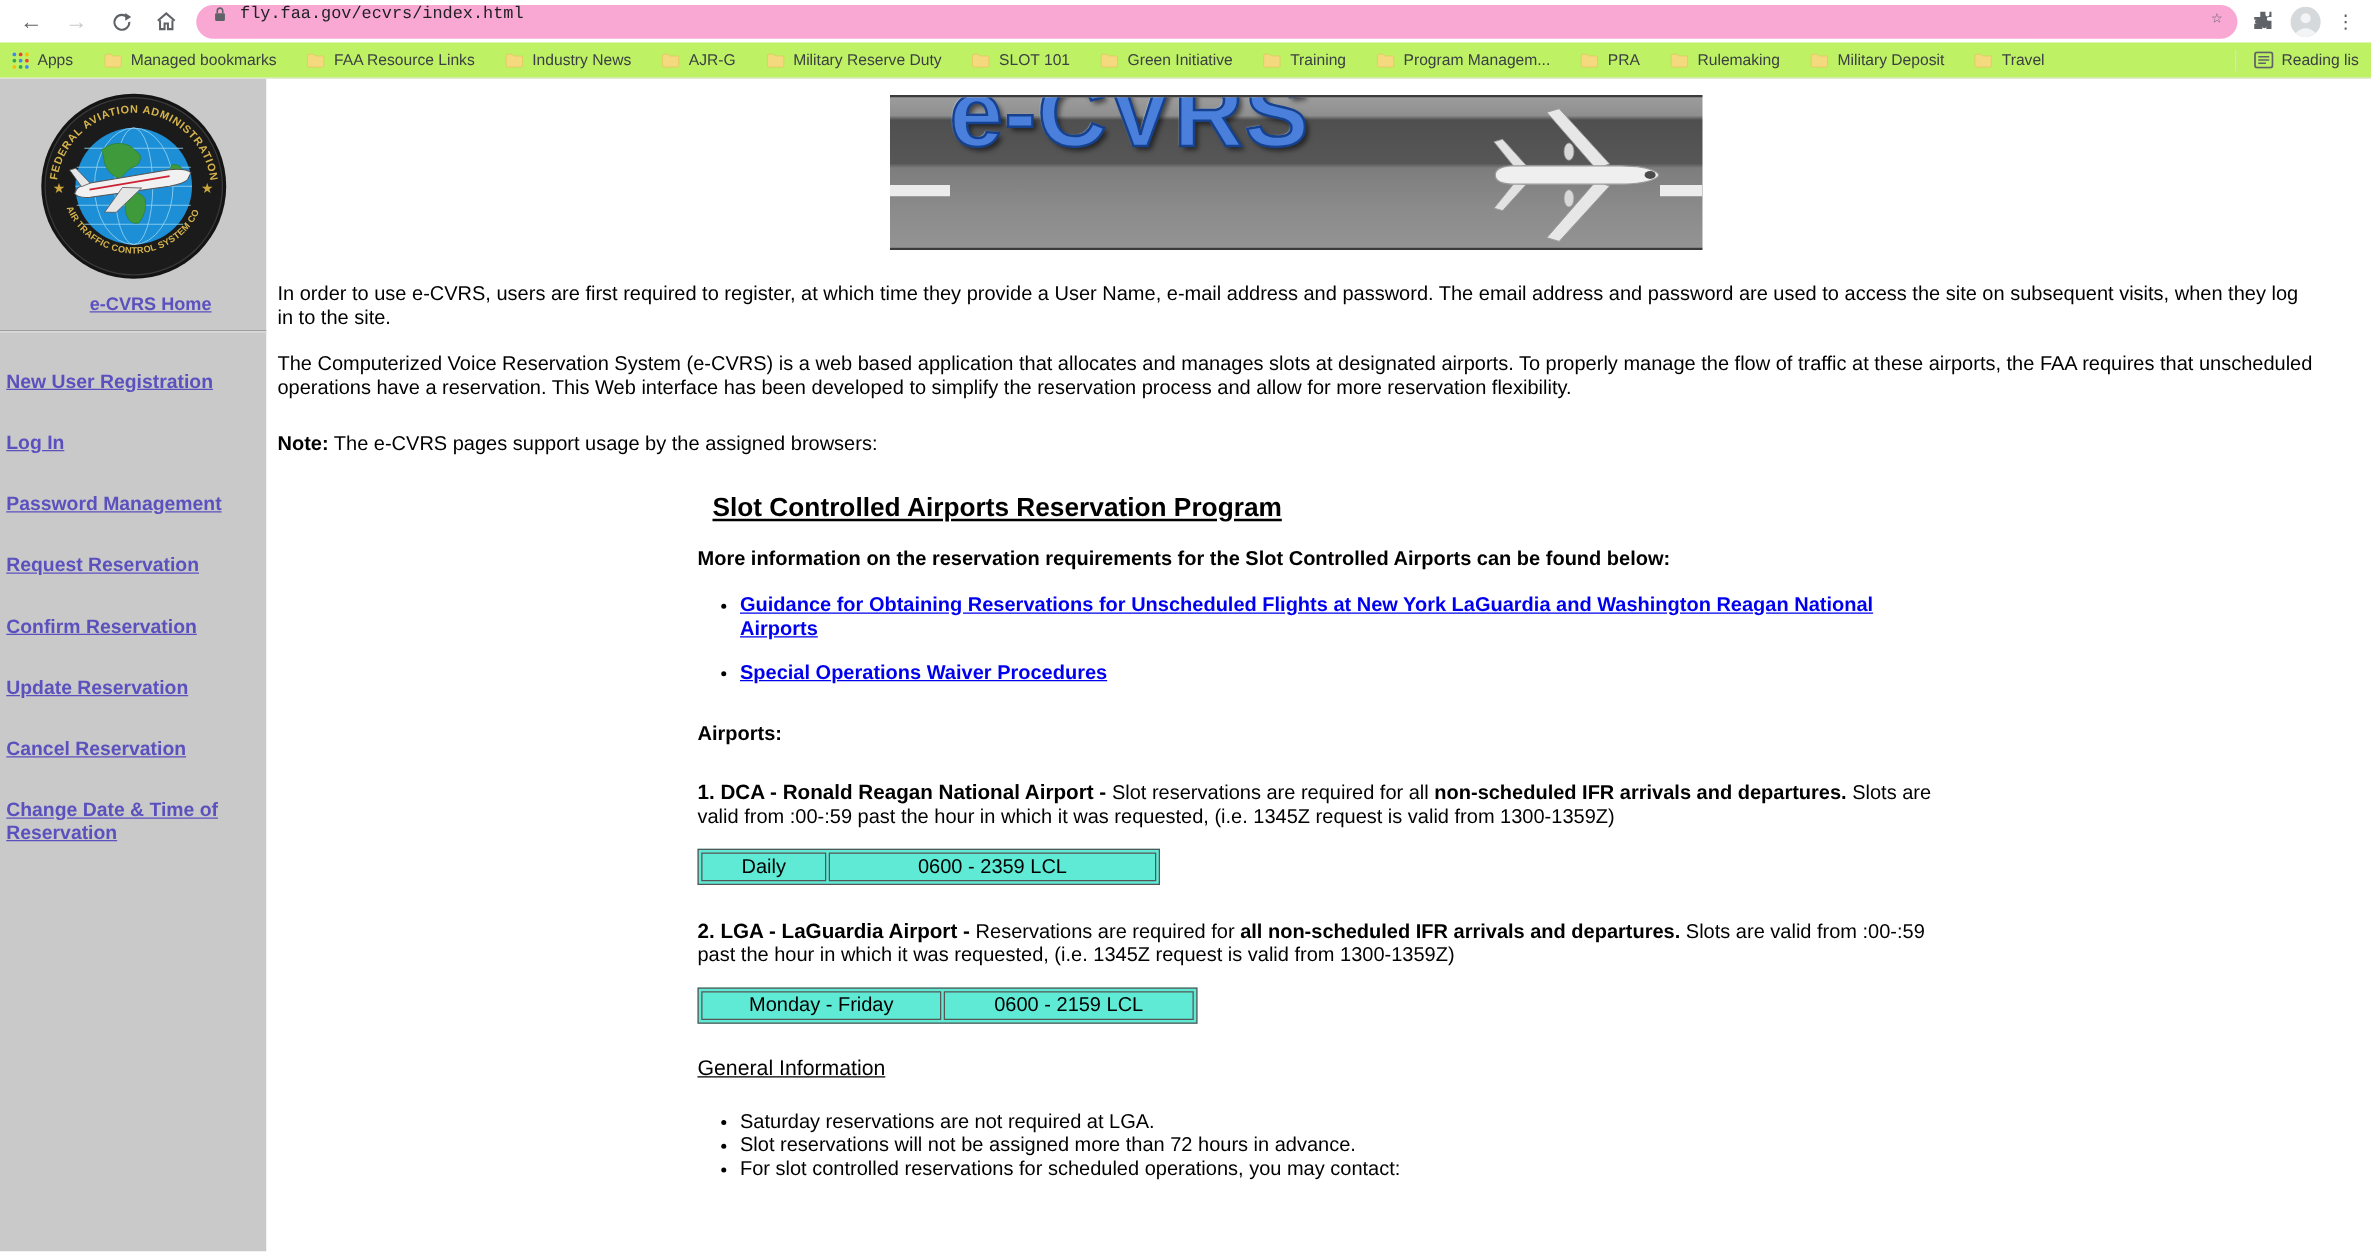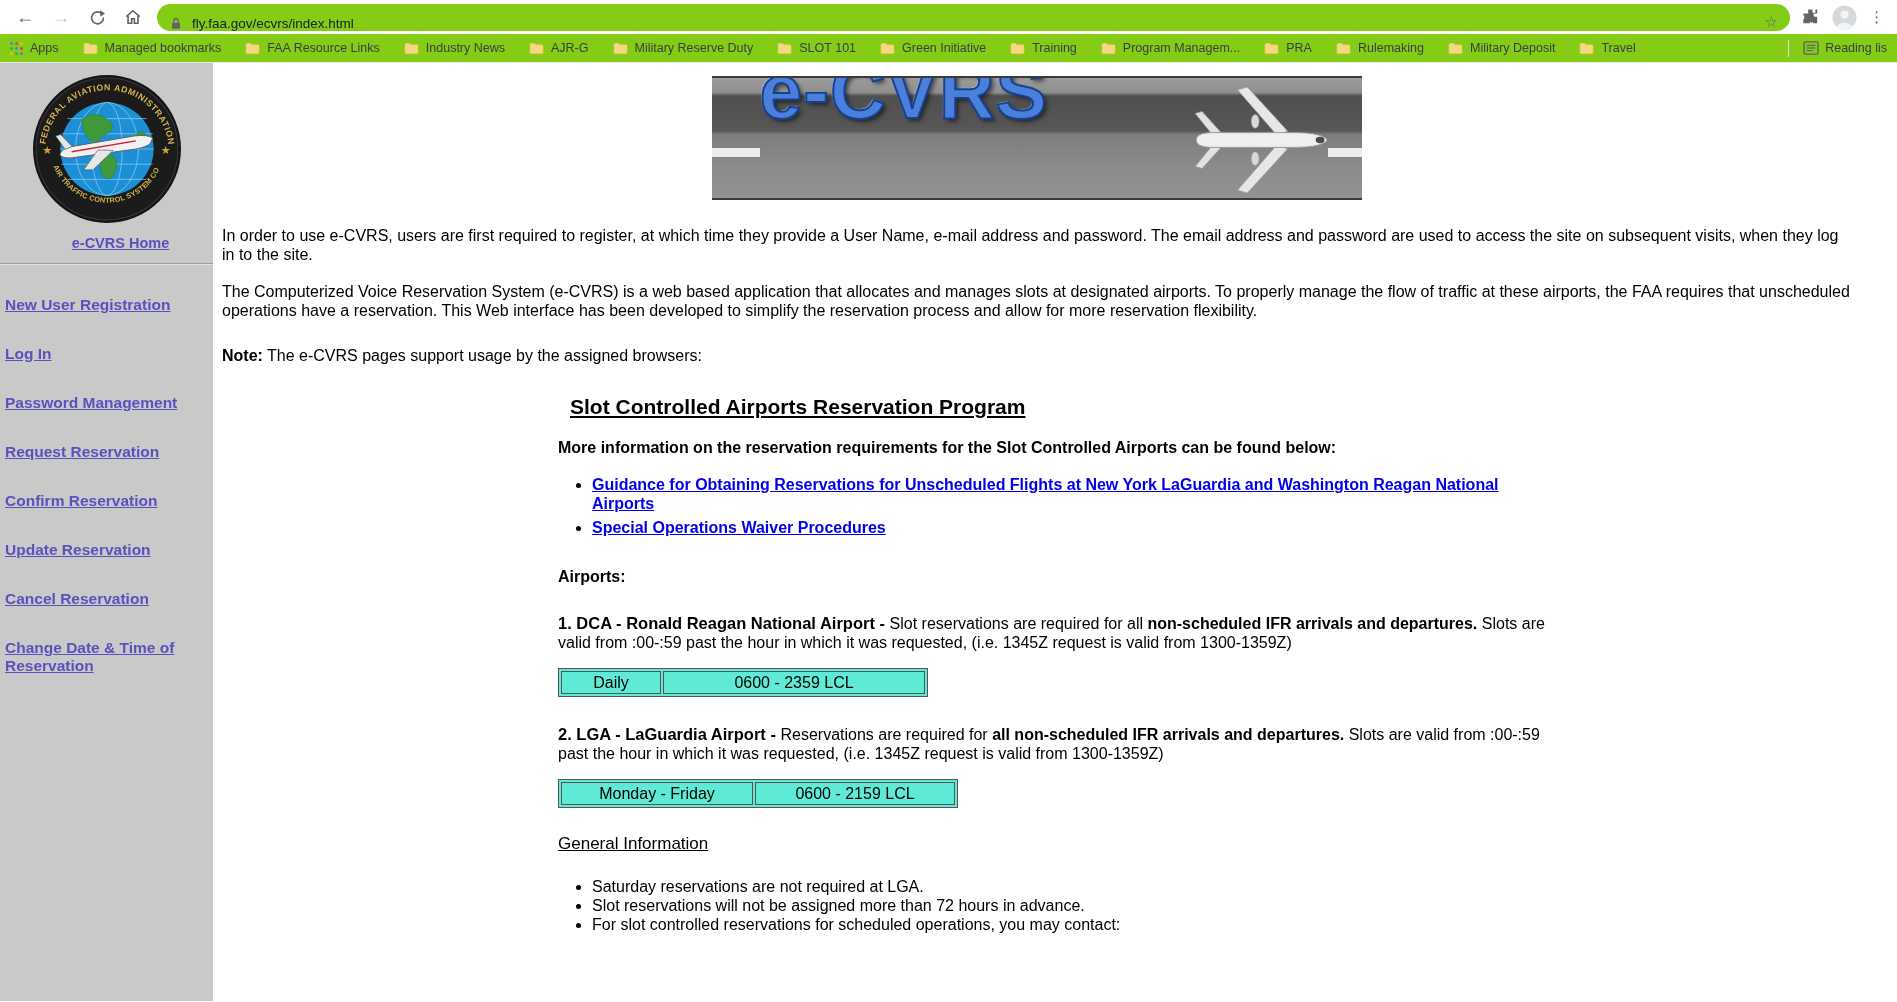--- a/index.html
+++ b/index.html
@@ -7,30 +7,30 @@
   body {
     width:1897px; height:1002px; overflow:hidden; position:relative;
     background:#fff; font-family:"Liberation Sans", sans-serif; color:#000;
   }
 
   
   .toolbar { height:34px; display:flex; align-items:center; padding:0 7px; background:#fff; }
   .nav-btn { width:28px; height:28px; display:flex; align-items:center; justify-content:center;
              font-size:18px; color:#5f6368; margin:0 4px; border-radius:50%; }
   .nav-btn.disabled { color:#c6cace; }
-  .omnibox { flex:1; height:27px; background:#84cc16; border-radius:14px; display:flex;
-             align-items:flex-end; padding:0 12px; margin:0 6px; }
+  .omnibox { flex:1; height:27px; background:#f9a8d4; border-radius:14px; display:flex;
+             align-items:flex-start; padding:0 12px; margin:0 6px;font-family:Liberation Mono, monospace; }
   .omnibox .url { font-size:13.5px; color:#202124; margin-left:9px; flex:1; white-space:nowrap; }
   .omni-star { font-size:15px; color:#5f6368; margin-left:8px; }
   .chrome-icons { display:flex; align-items:center; }
   .chrome-icons > div { margin:0 6px; display:flex; align-items:center; justify-content:center; }
   .menu-dots { font-size:15px; color:#5f6368; letter-spacing:0; }
 
   .bookmarksbar { height:29px; display:flex; align-items:center; padding:0 10px;
-                  background:#84cc16; border-bottom:1px solid #e8e8e8; }
+                  background:#bef264; border-bottom:1px solid #e8e8e8; }
   .bm { display:flex; align-items:center; margin-right:24px; font-size:12.5px; color:#3c4043;
         white-space:nowrap; flex-shrink:0; }
   .bm svg, .bm .appgrid { margin-right:7px; }
   .appgrid { width:13px; height:13px; display:grid; grid-template-columns:repeat(3,1fr); gap:2px; }
   .appgrid i { width:3px; height:3px; border-radius:50%; display:block; }
   .reading { margin-left:auto; display:flex; align-items:center; font-size:12.5px; color:#3c4043; }
   .bm-sep { width:1px; height:17px; background:#dadce0; margin-right:14px; }
 
   
   .page { display:flex; height:938px; }
@@ -62,21 +62,21 @@
   .intro { margin:26px 0 0 0; }
   .intro + .intro { margin-top:18px; }
   .note { margin:26px 0 0 0; }
   .browsers { margin:9px 0 0 0; padding-left:36px; }
   .browsers li { margin-top:0; }
 
   .slot-section { margin-left:336px; width:992px; margin-top:32px; }
   .slot-heading { font-size:21px; font-weight:bold; text-decoration:underline; margin:12px; }
   .more-info { font-weight:bold; margin:22px 0 0 0; }
   .slot-links { margin:18px 0 0 0; padding-left:34px; }
-  .slot-links li { margin-top:5px; }
+  .slot-links li { margin-top:16px; }
   .slot-links li:first-child { margin-top:0; }
   .slot-links a { font-weight:bold; color:#0000ee; text-decoration:underline; }
   .airports-label { font-weight:bold; margin:30px 0 0 0; }
   .airport-para { margin:28px 0 0 0; }
   .airport-para b.title { font-size:16.5px; }
 
   .slot-table { border-collapse:separate; border-spacing:2px; border:1px solid #565656;
                 background:#5eead4; margin-top:16px; }
   .slot-table td { border:1px solid #565656; text-align:center; font-size:16px;
                    padding:1px 6px; height:23px; }

